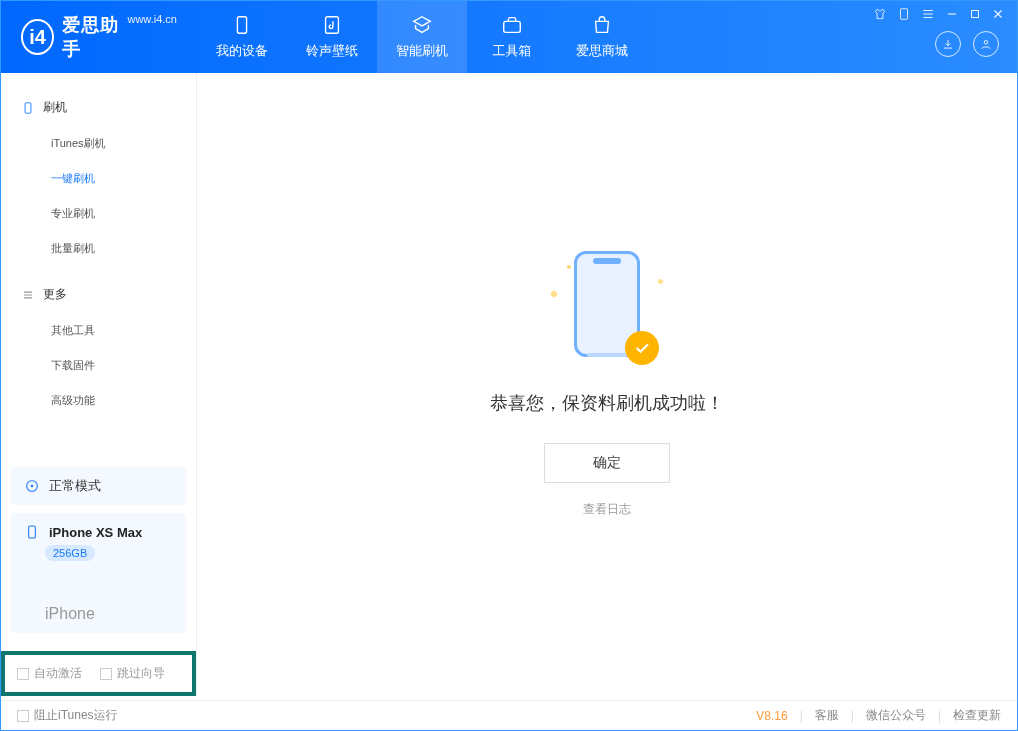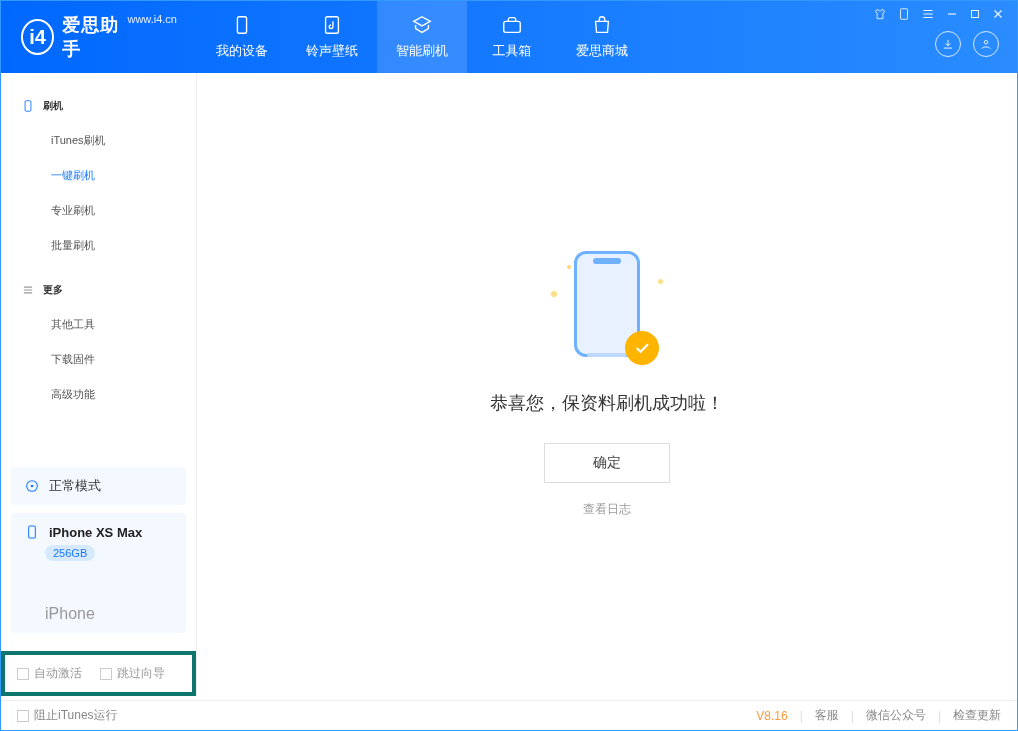--- a/index.html
+++ b/index.html
@@ -21,21 +21,21 @@
 .win-controls { display: flex; gap: 10px; align-items: center; }
 .win-controls span { cursor: pointer; opacity: 0.9; font-size: 13px; }
 .user-area { display: flex; gap: 12px; margin-bottom: 10px; margin-right: 6px; }
 .circle-btn { width: 26px; height: 26px; border: 1.5px solid rgba(255,255,255,0.8); border-radius: 50%; display: flex; align-items: center; justify-content: center; cursor: pointer; }
 .circle-btn svg { width: 14px; height: 14px; stroke: #fff; fill: none; stroke-width: 1.5; }
 
 
 .body { display: flex; height: calc(100% - 76px - 30px); }
 .sidebar { width: 196px; border-right: 1px solid #eee; padding-top: 16px; display: flex; flex-direction: column; }
 .side-section { margin-bottom: 10px; }
-.side-header { display: flex; align-items: center; padding: 10px 20px; font-size: 10px; color: #333; font-weight: 700; gap: 8px; }
+.side-header { display: flex; align-items: center; padding: 10px 20px; font-size: 12px; color: #333; font-weight: 400; gap: 8px; }
 .side-header svg { width: 14px; height: 14px; }
 .side-item { padding: 10px 20px 10px 50px; font-size: 11px; color: #555; cursor: pointer; }
 .side-item.active { color: #1a7aff; }
 .side-spacer { flex: 1; }
 .device-cards { padding: 10px; }
 .card { background: #f4f8ff; border-radius: 4px; padding: 10px 12px; margin-bottom: 8px; display: flex; align-items: center; gap: 8px; font-size: 13px; color: #333; }
 .card-icon { width: 18px; height: 18px; display: flex; align-items: center; justify-content: center; }
 .card-icon svg { width: 16px; height: 16px; stroke: #1a7aff; fill: none; stroke-width: 1.6; }
 .device-card { flex-direction: column; align-items: flex-start; gap: 4px; }
 .device-card .row1 { display: flex; align-items: center; gap: 8px; font-weight: 600; color: #222; }

